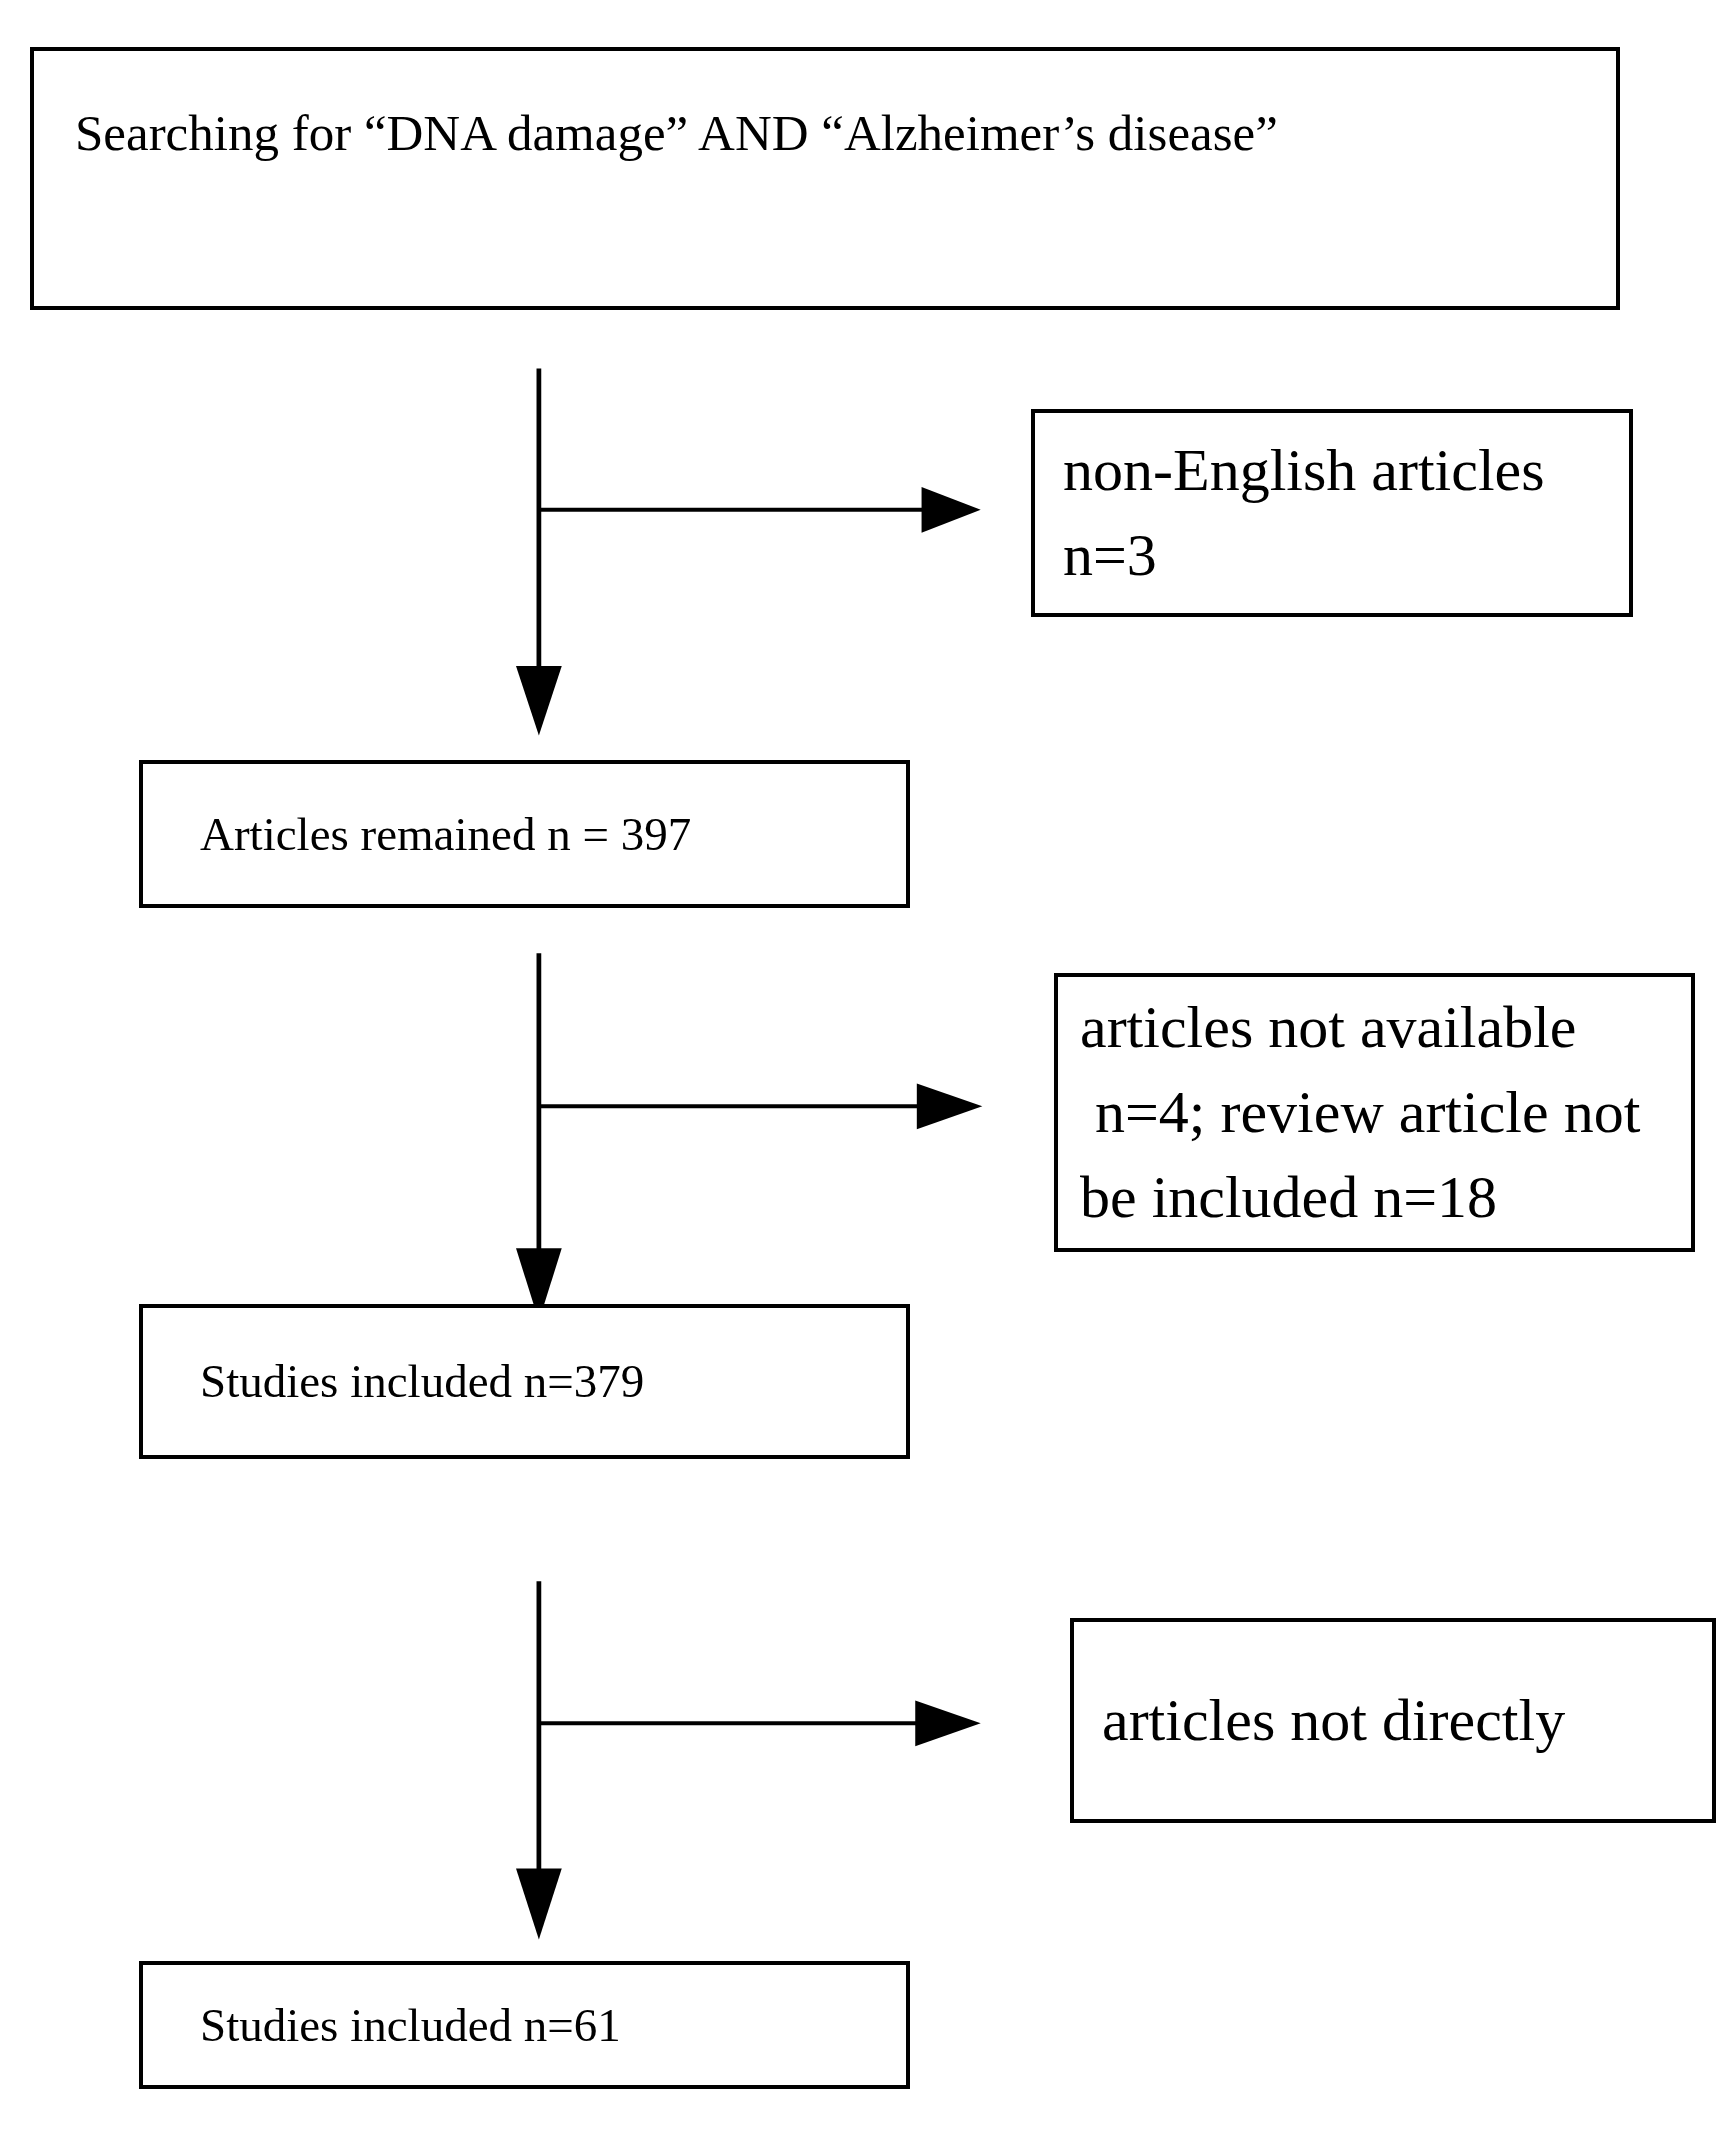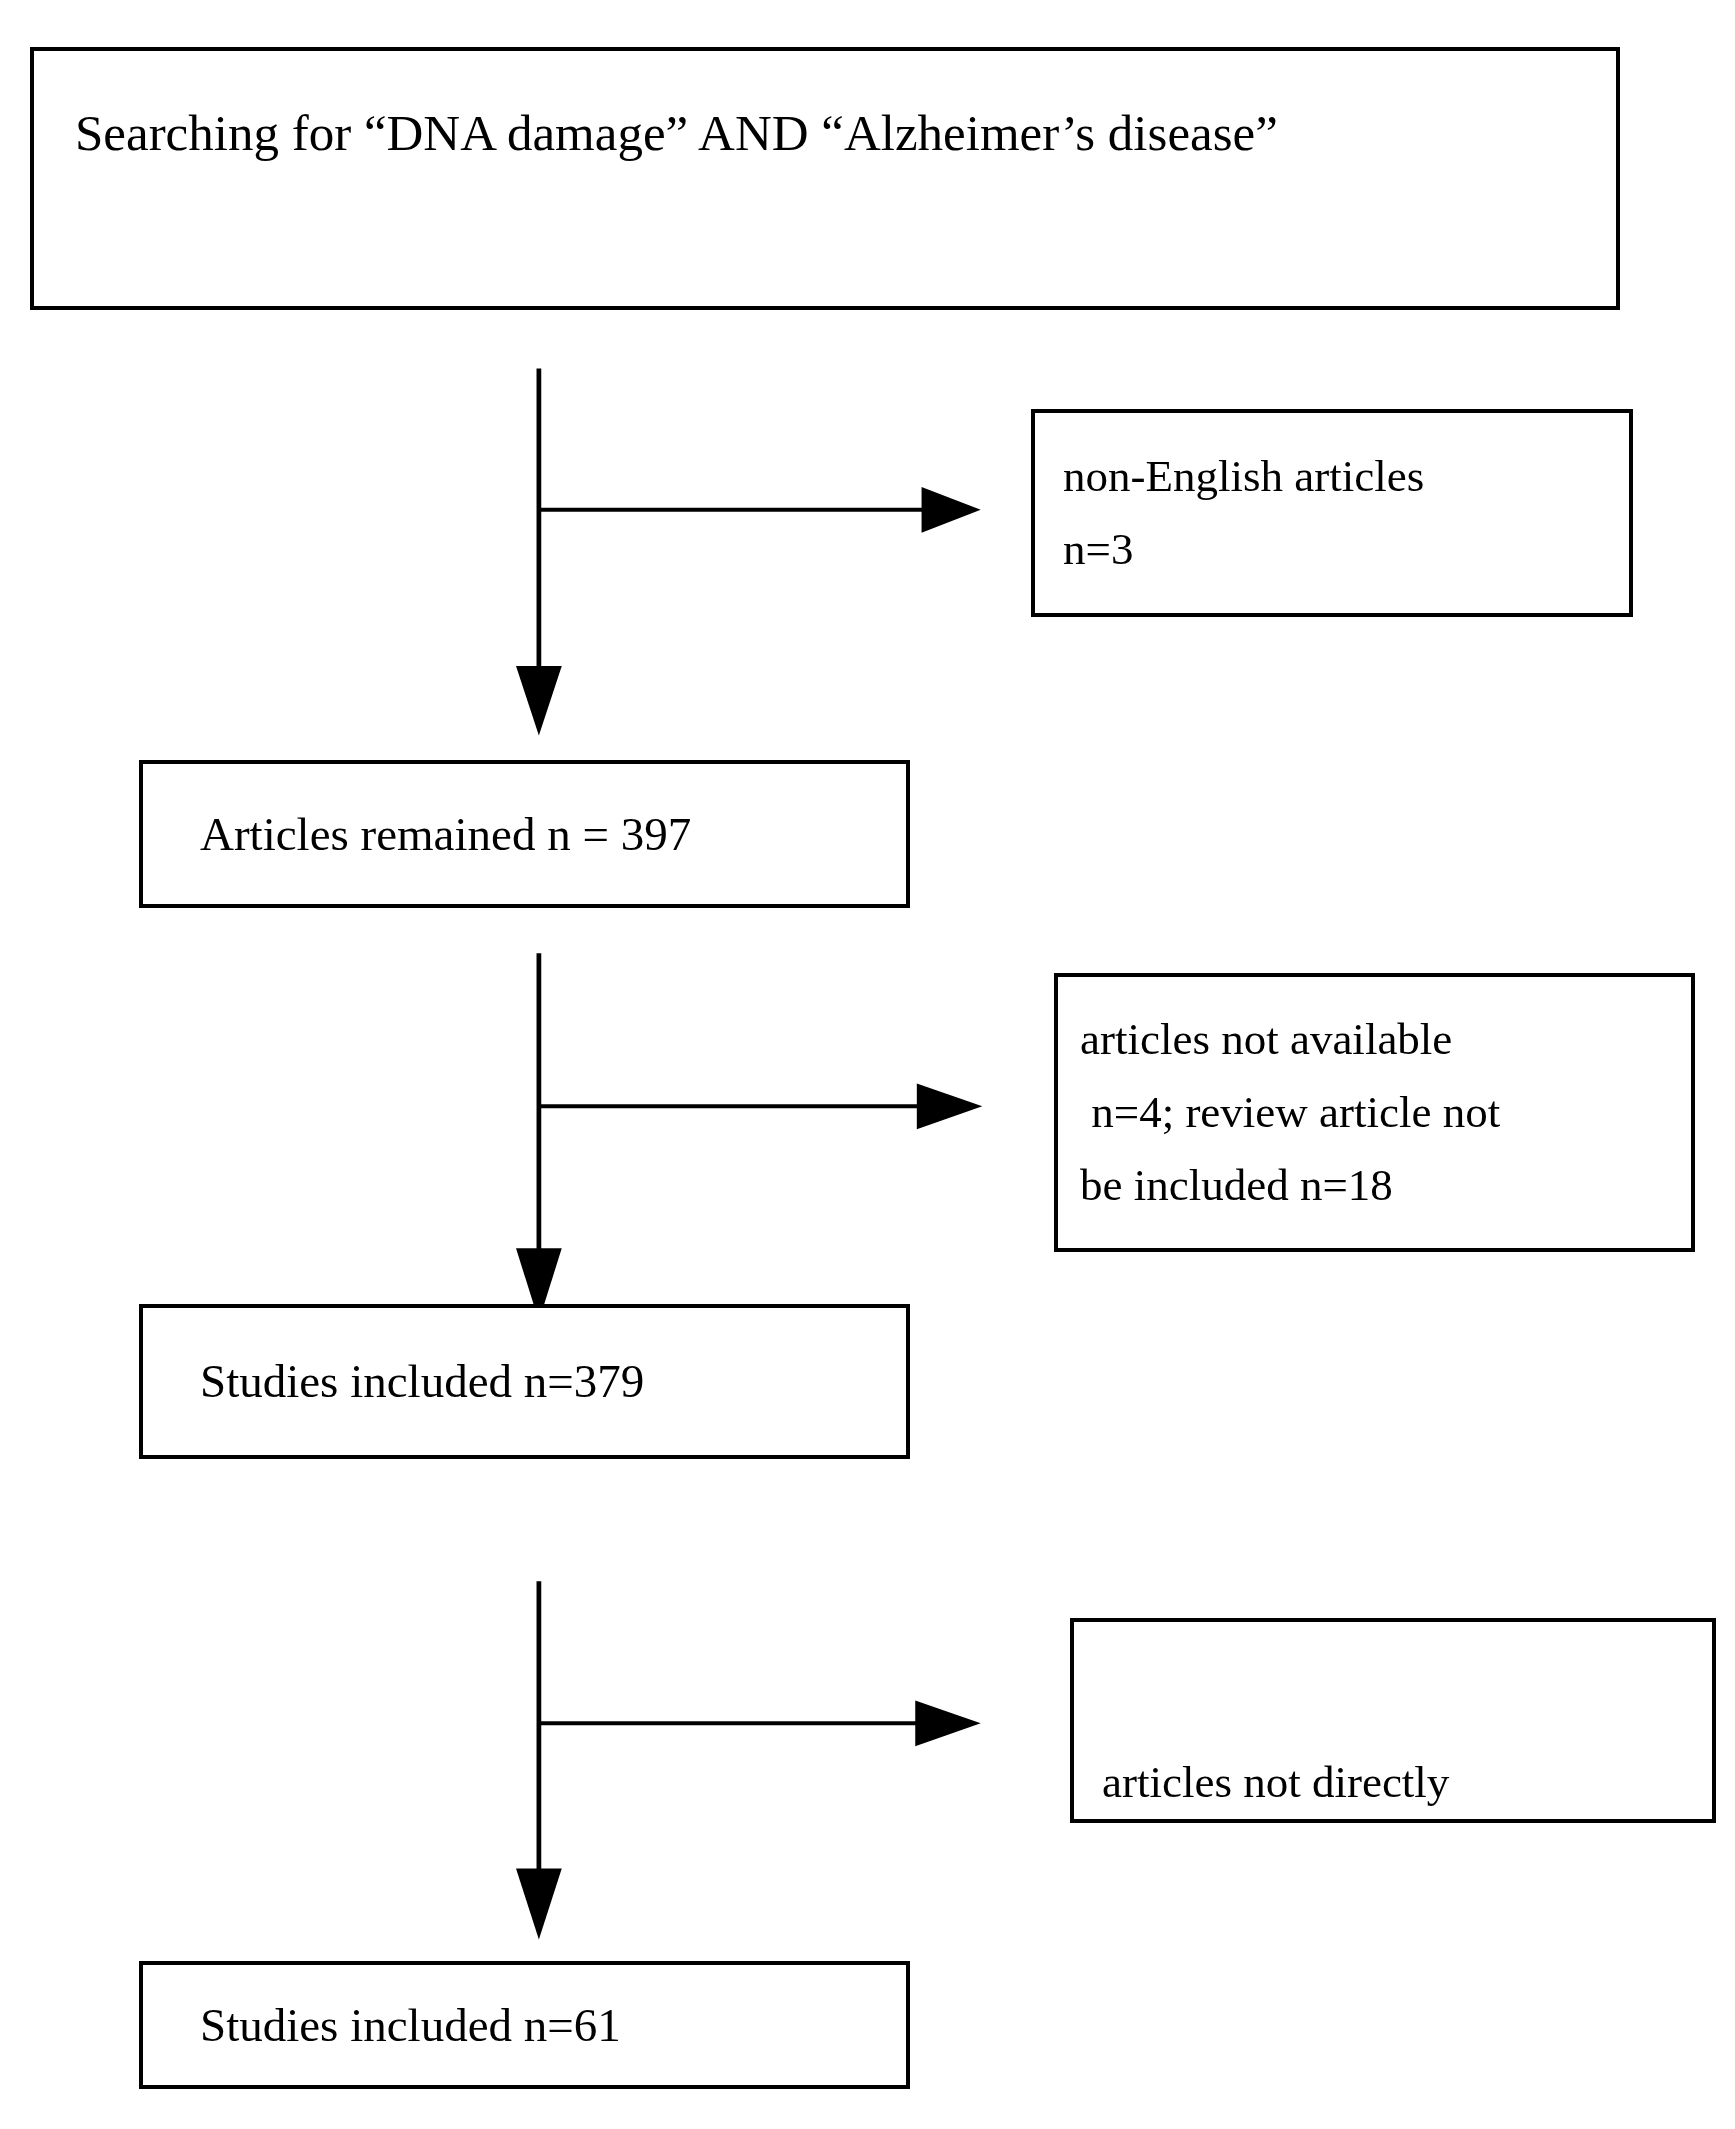--- a/index.html
+++ b/index.html
@@ -45,25 +45,25 @@
     display: flex; align-items: center;
     padding-left: 57px;
     font-size: 47px; line-height: 63px;
   }
   .b-remained { left: 139px; top: 760px;  width: 771px; height: 148px; }
   .b-included-379 { left: 139px; top: 1304px; width: 771px; height: 155px; }
   .b-included-61 { left: 139px; top: 1961px; width: 771px; height: 128px; }
   
   .side-box {
     display: flex; flex-direction: column; justify-content: center;
-    font-size: 45px; line-height: 73px;
+    font-size: 60px; line-height: 73px; gap: 12px;
   }
   .b-side-1 { left: 1031px; top: 409px;  width: 602px; height: 208px; padding-left: 28px; }
   .b-side-2 { left: 1054px; top: 973px; width: 641px; height: 279px; padding-left: 22px; }
-  .b-side-3 { left: 1070px; top: 1618px; width: 646px; height: 205px; padding-left: 28px; justify-content: flex-end; }
+  .b-side-3 { left: 1070px; top: 1618px; width: 646px; height: 205px; padding-left: 28px; }
 </style>
 </head>
 <body>
 
 <div class="canvas">
 
   <svg class="connectors" viewBox="0 0 2199 2698" xmlns="http://www.w3.org/2000/svg" aria-hidden="true">
 
     <g>
       <line x1="683" y1="467" x2="683" y2="852" stroke="#000000" stroke-width="6"></line>

